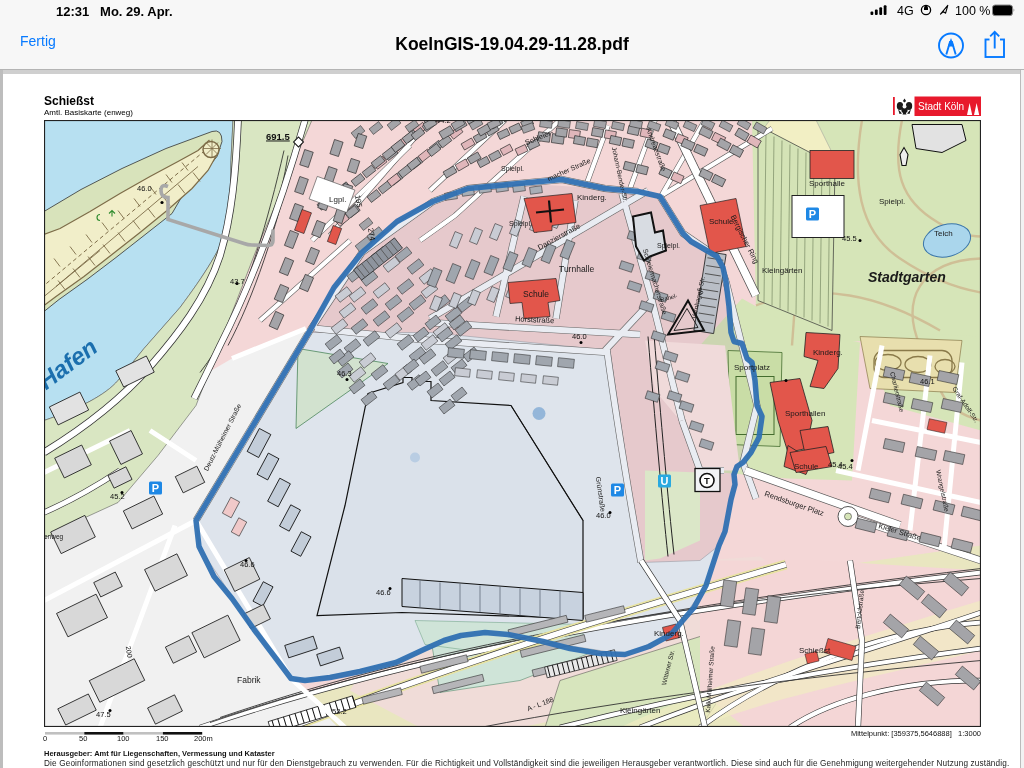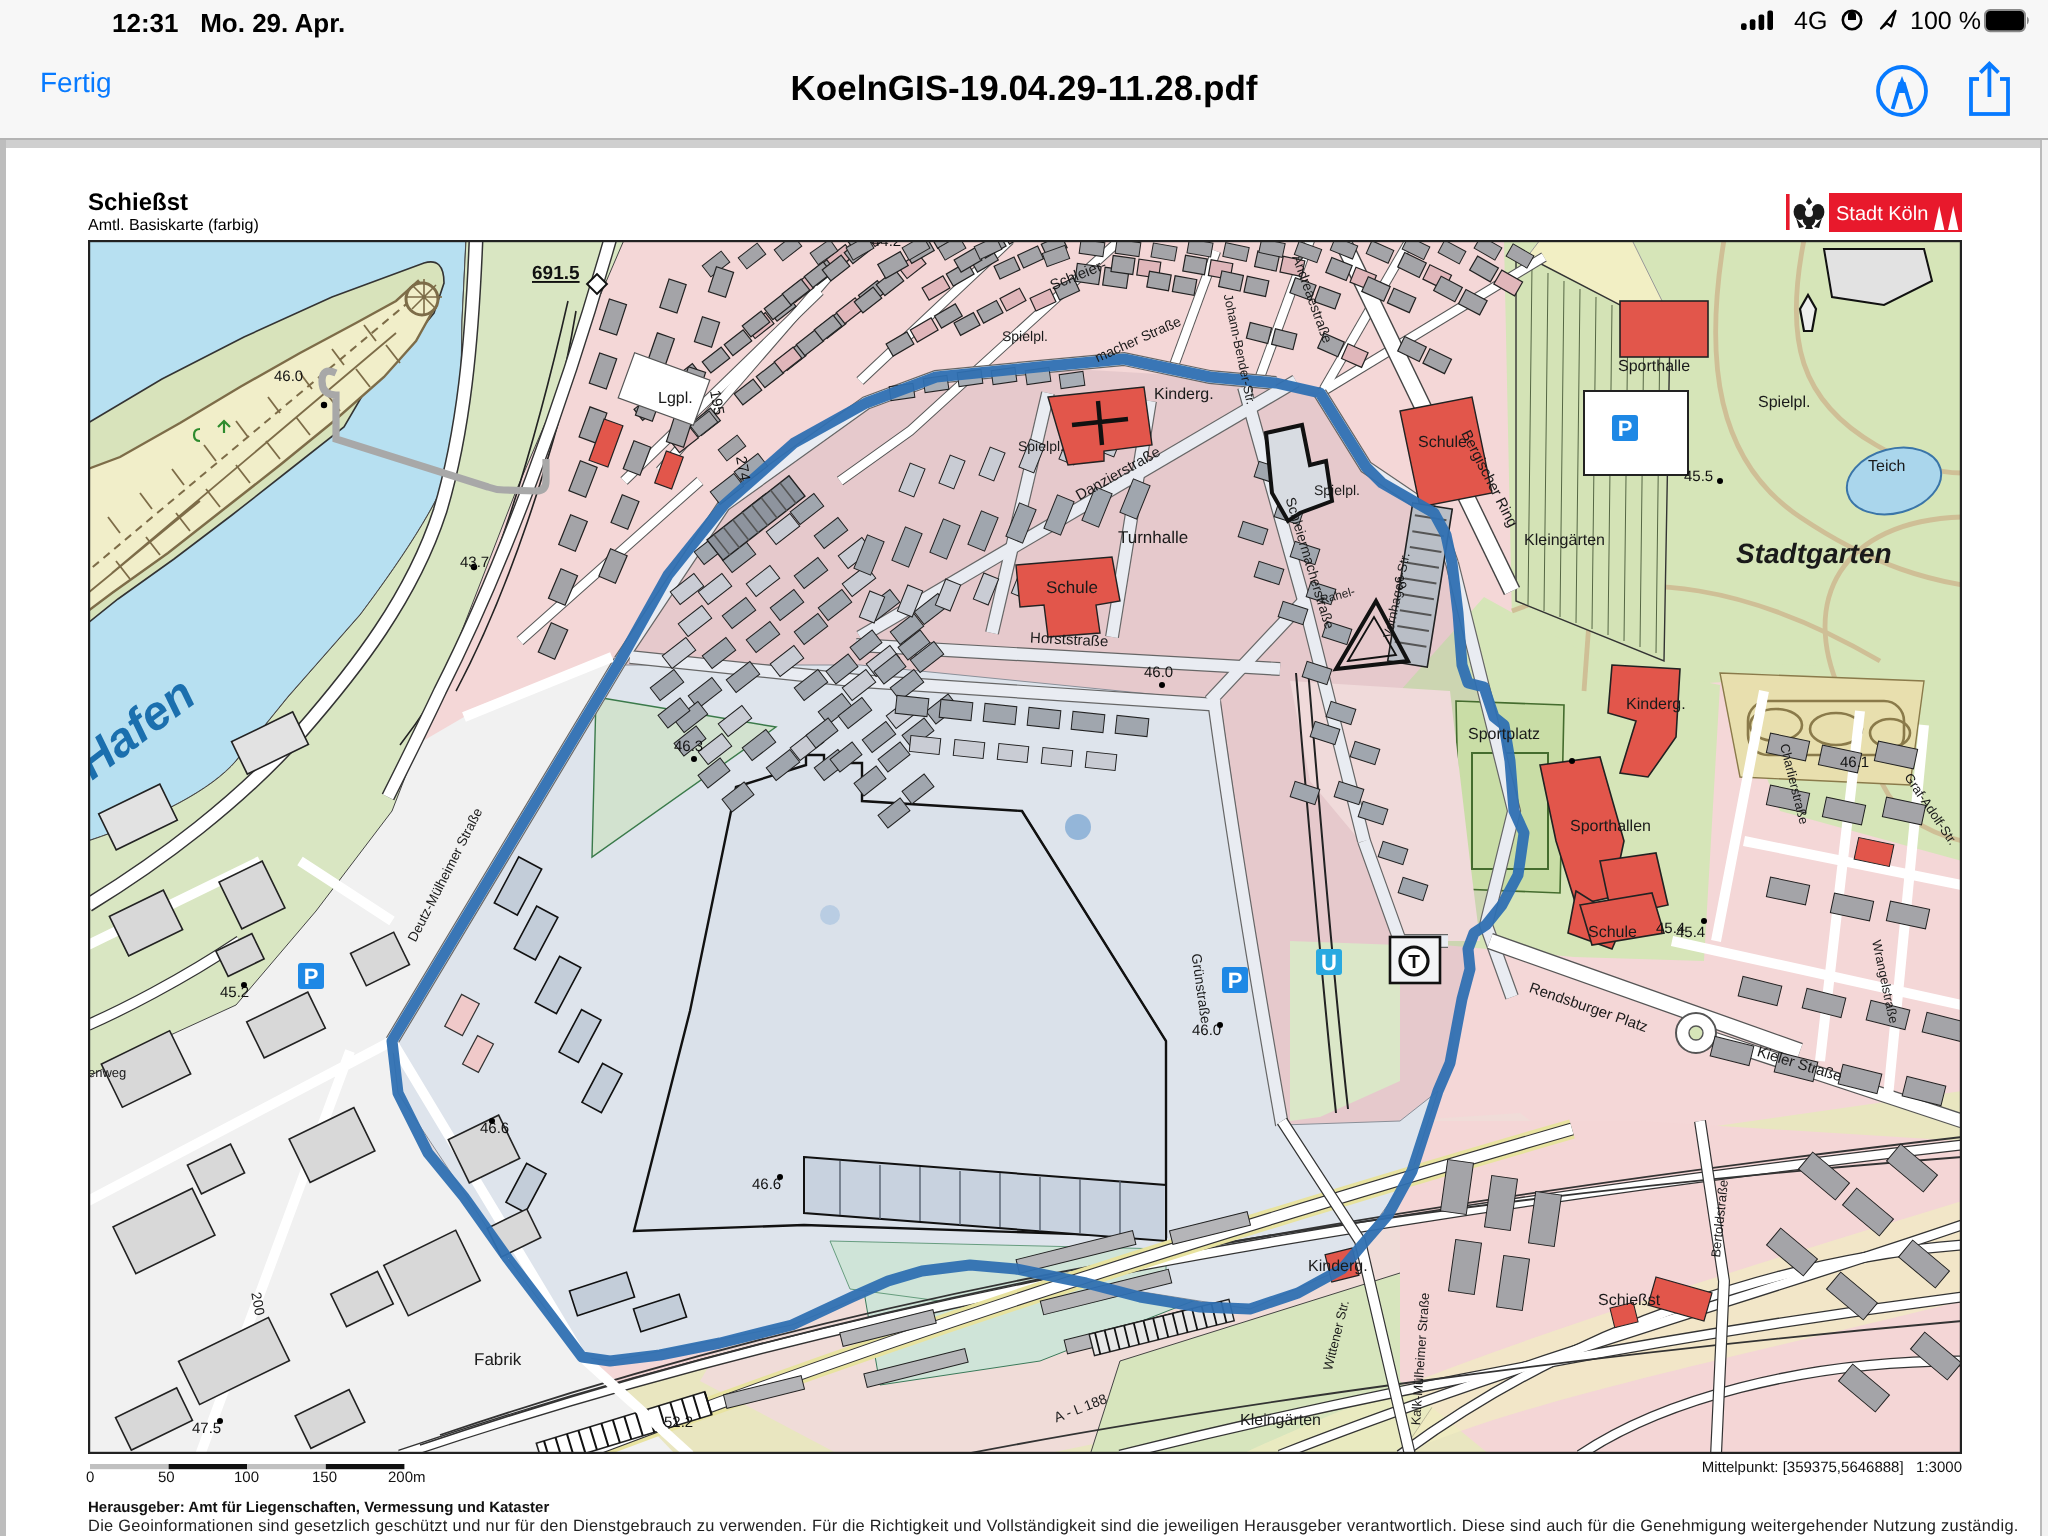--- a/index.html
+++ b/index.html
@@ -47,21 +47,21 @@
   <g stroke="#077aff" fill="none" stroke-width="1.9">
     <circle cx="951" cy="25.5" r="12"></circle>
     <path d="M946.3,34.5 L950,22 L952,22 L955.7,34.5"></path>
     <path d="M951,18 L947.8,26.5 L954.2,26.5 Z" fill="#077aff" stroke="none"></path>
     <rect x="985.5" y="19.5" width="18.5" height="17.5"></rect>
   </g>
   <rect x="989.5" y="18" width="10.5" height="3.4" fill="#f7f7f7"></rect>
   <path d="M994.7,28.5 L994.7,12.5 M990.2,16.3 L994.7,11.8 L999.2,16.3" stroke="#077aff" fill="none" stroke-width="1.9"></path>
 </svg>
 <div style="position:absolute;left:44px;top:95px;font-size:12px;font-weight:bold;color:#000;line-height:1">Schießst</div>
-<div style="position:absolute;left:44px;top:108.5px;font-size:8px;color:#000;line-height:1">Amtl. Basiskarte (farbig)</div>
+<div style="position:absolute;left:44px;top:108.5px;font-size:8px;color:#000;line-height:1">Amtl. Basiskarte (enweg)</div>
 <svg style="position:absolute;left:893px;top:96px" width="88" height="20" viewBox="0 0 88 20">
   <rect x="0" y="1" width="1.8" height="18" fill="#e8192c"></rect>
   <g fill="#1a1a1a">
     <path d="M11.5,2.5 l1.6,2.6 l-1.6,1.4 l-1.6,-1.4 z"></path>
     <ellipse cx="7" cy="10" rx="3.2" ry="4"></ellipse>
     <ellipse cx="16" cy="10" rx="3.2" ry="4"></ellipse>
     <ellipse cx="11.5" cy="13.5" rx="3.2" ry="3.8"></ellipse>
     <path d="M5,13 l4,4.5 l-2.5,0.5 z M18,13 l-4,4.5 l2.5,0.5 z M11.5,14 l-2,4.5 l4,0 z"></path>
   </g>
   <circle cx="11.5" cy="10.5" r="2" fill="#f4f4f4"></circle>

